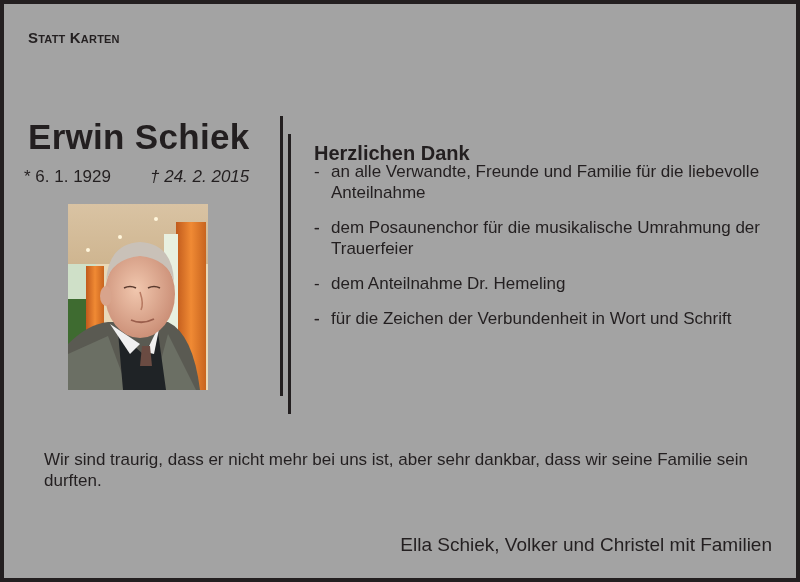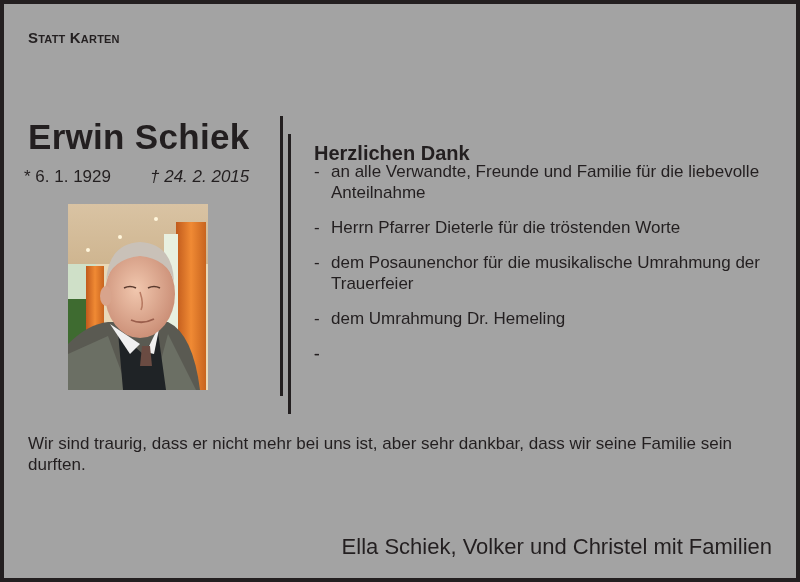--- a/index.html
+++ b/index.html
@@ -50,25 +50,25 @@
     position: absolute; left: 310px; top: 157px; width: 480px;
     list-style: none; font-size: 17px; line-height: 21px;
   }
   .thanks-list li { position: relative; padding-left: 17px; margin-bottom: 14px; }
   .thanks-list li .dash { position: absolute; left: 0; top: 0; }
 
   .closing {
     position: absolute; left: 24px; top: 429px; width: 760px;
     font-size: 17px; line-height: 21px;
   }
-  .closing p { margin: 0; }
+  .closing p { margin: 16px; }
 
   .signature {
     position: absolute; right: 24px; top: 530px;
-    font-size: 22px;
+    font-size: 19px;
   }
 </style>
 </head>
 <body>
 
 <div class="card">
 
   <div class="statt smallcaps">Statt Karten</div>
 
   <div class="name">Erwin Schiek</div>
@@ -120,25 +120,25 @@
       <path d="M63 116 Q74 121 86 115" stroke="#9a5e4c" stroke-width="1.8" fill="none"></path>
     </svg>
   </div>
 
   <div class="divider a"></div>
   <div class="divider b"></div>
 
   <div class="thanks-title">Herzlichen Dank</div>
   <ul class="thanks-list">
     <li><span class="dash">-</span><span>an alle Verwandte, Freunde und Familie für die liebevolle Anteilnahme</span></li>
-    <li><span class="dash">-</span><span>Herrn Pfarrer Dieterle für die tröstenden Worte</span></li>
+    <li><span class="dash">-</span></li>
     <li><span class="dash">-</span><span>dem Posaunenchor für die musikalische Umrahmung der Trauerfeier</span></li>
-    <li><span class="dash">-</span><span>dem Umrahmung Dr. Hemeling</span></li>
+    <li><span class="dash">-</span><span>dem Anteilnahme Dr. Hemeling</span></li>
     <li><span class="dash">-</span></li>
-    <li><span class="dash">-</span></li>
+    <li><span class="dash">-</span><span>für die Zeichen der Verbundenheit in Wort und Schrift</span></li>
   </ul>
 
   <div class="closing">
     <p>Wir sind traurig, dass er nicht mehr bei uns ist, aber sehr dankbar, dass wir seine Familie sein durften.</p>
   </div>
 
   <div class="signature">Ella Schiek, Volker und Christel mit Familien</div>
 </div>
 
 </body></html>

